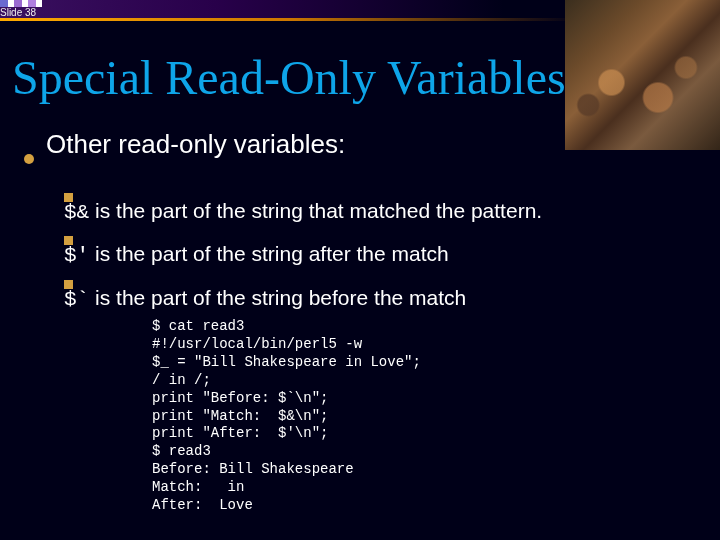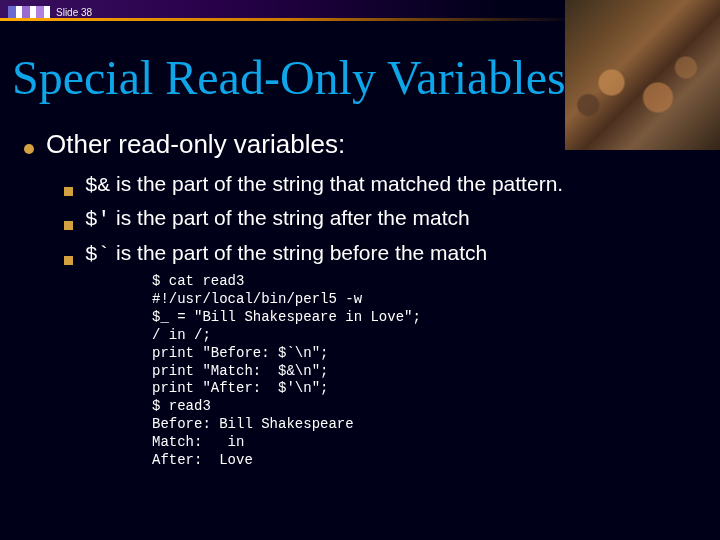--- a/index.html
+++ b/index.html
@@ -9,25 +9,25 @@
     height: 540px;
     background: #000018;
     font-family: Arial, Helvetica, sans-serif;
     color: #fff;
     overflow: hidden;
   }
   .header-bar {
     height: 18px;
     background: linear-gradient(to right, #3a1060, #28004a 30%, #000018 70%);
     display: flex;
-    align-items: flex-end;
-    padding-left: 8px;
+    align-items: flex-start;
     font-size: 10px;
     color: #eee;
     position: relative;
+    flex-direction: column;
   }
   .header-logo {
     width: 42px;
     height: 12px;
     background: linear-gradient(to right, #6a6ad0 0 8px, #fff 8px 14px, #9a6ad0 14px 22px, #fff 22px 28px, #b080e0 28px 36px, #fff 36px 42px);
     margin-right: 6px;
   }
   .header-accent {
     position: absolute;
     left: 0;
@@ -61,40 +61,41 @@
       radial-gradient(circle at 60% 65%, rgba(180,120,70,0.7) 0 14px, transparent 16px),
       radial-gradient(circle at 78% 45%, rgba(160,110,65,0.6) 0 10px, transparent 12px),
       radial-gradient(circle at 15% 70%, rgba(90,60,40,0.8) 0 10px, transparent 12px);
   }
   .content {
     margin-left: 24px;
     margin-right: 16px;
   }
   .bullet-l1 {
     display: flex;
-    align-items: center;
+    align-items: flex-end;
     font-size: 26px;
-    margin-bottom: 10px;
+    margin-bottom: 28px;
   }
   .bullet-l1 .dot {
     width: 10px;
     height: 10px;
     border-radius: 50%;
     background: #d4a040;
     margin-right: 12px;
     position: relative;
     top: 4px;
   }
   .bullet-l2 {
     display: flex;
     align-items: baseline;
     font-size: 21px;
     margin-left: 40px;
     margin-bottom: 4px;
     line-height: 1.35;
+    flex-direction: column;
   }
   .bullet-l2 .sq {
     width: 9px;
     height: 9px;
     background: #d4a040;
     margin-right: 12px;
     flex-shrink: 0;
     position: relative;
     top: 5px;
   }

